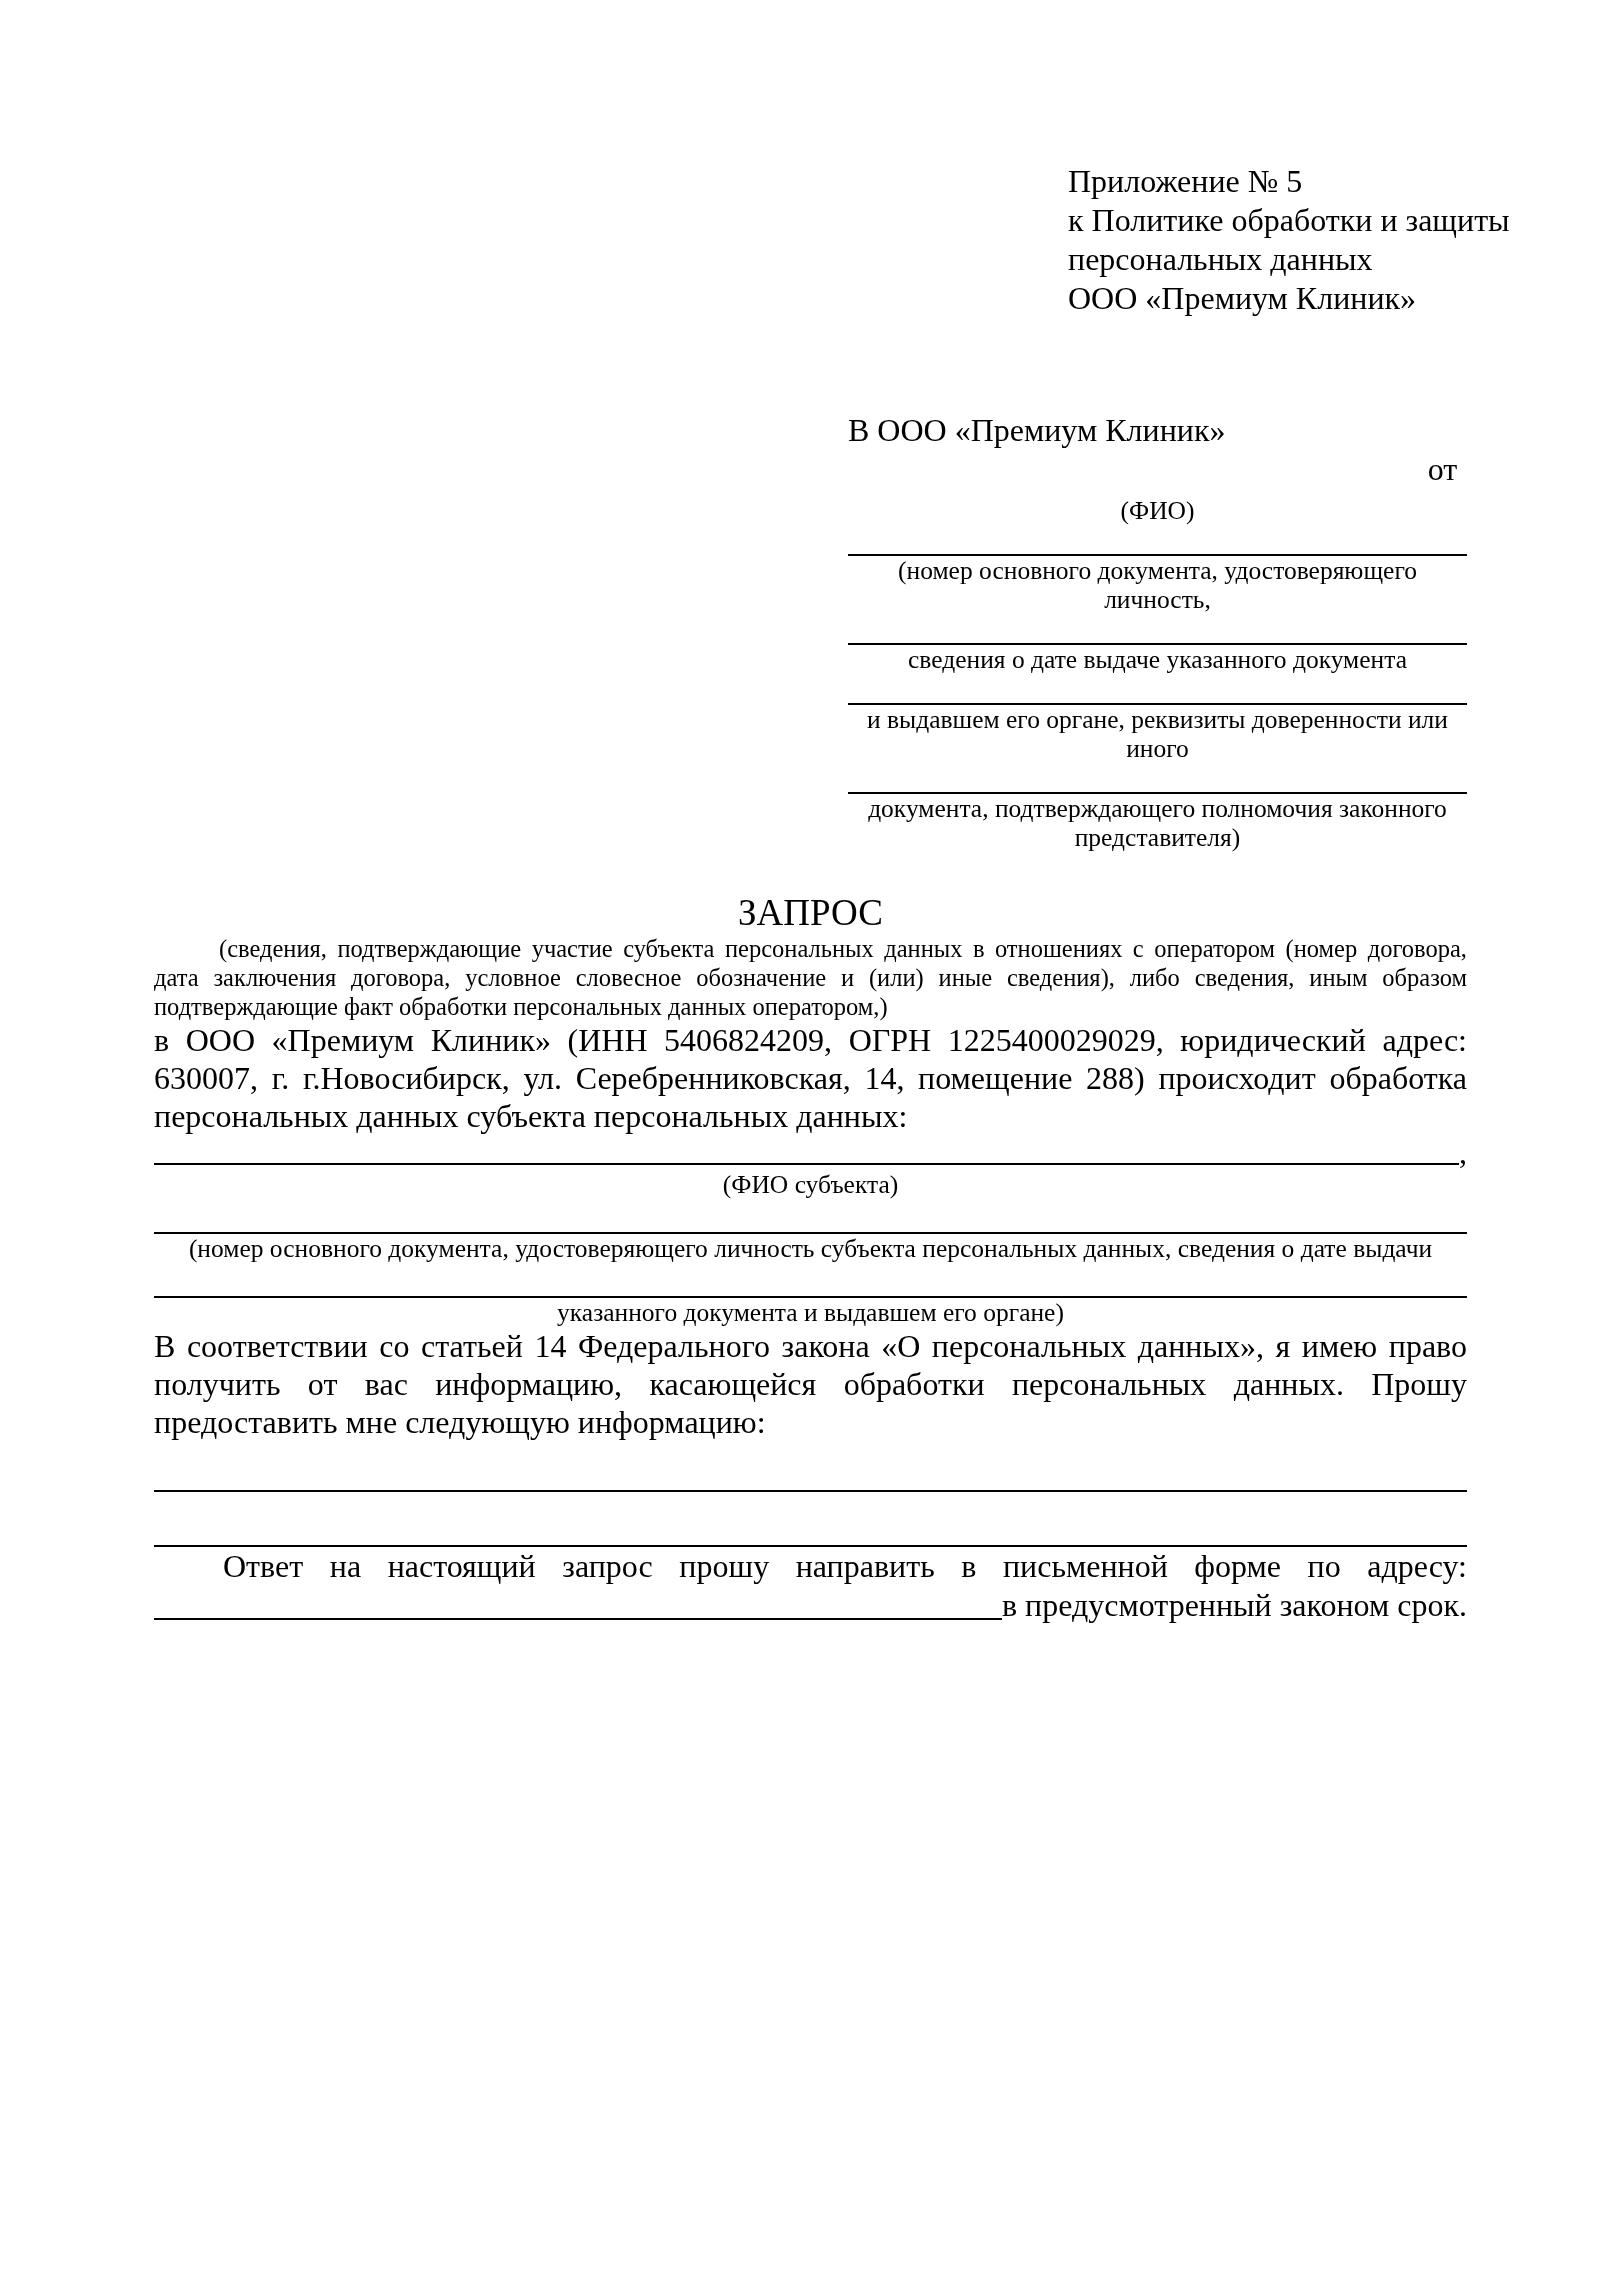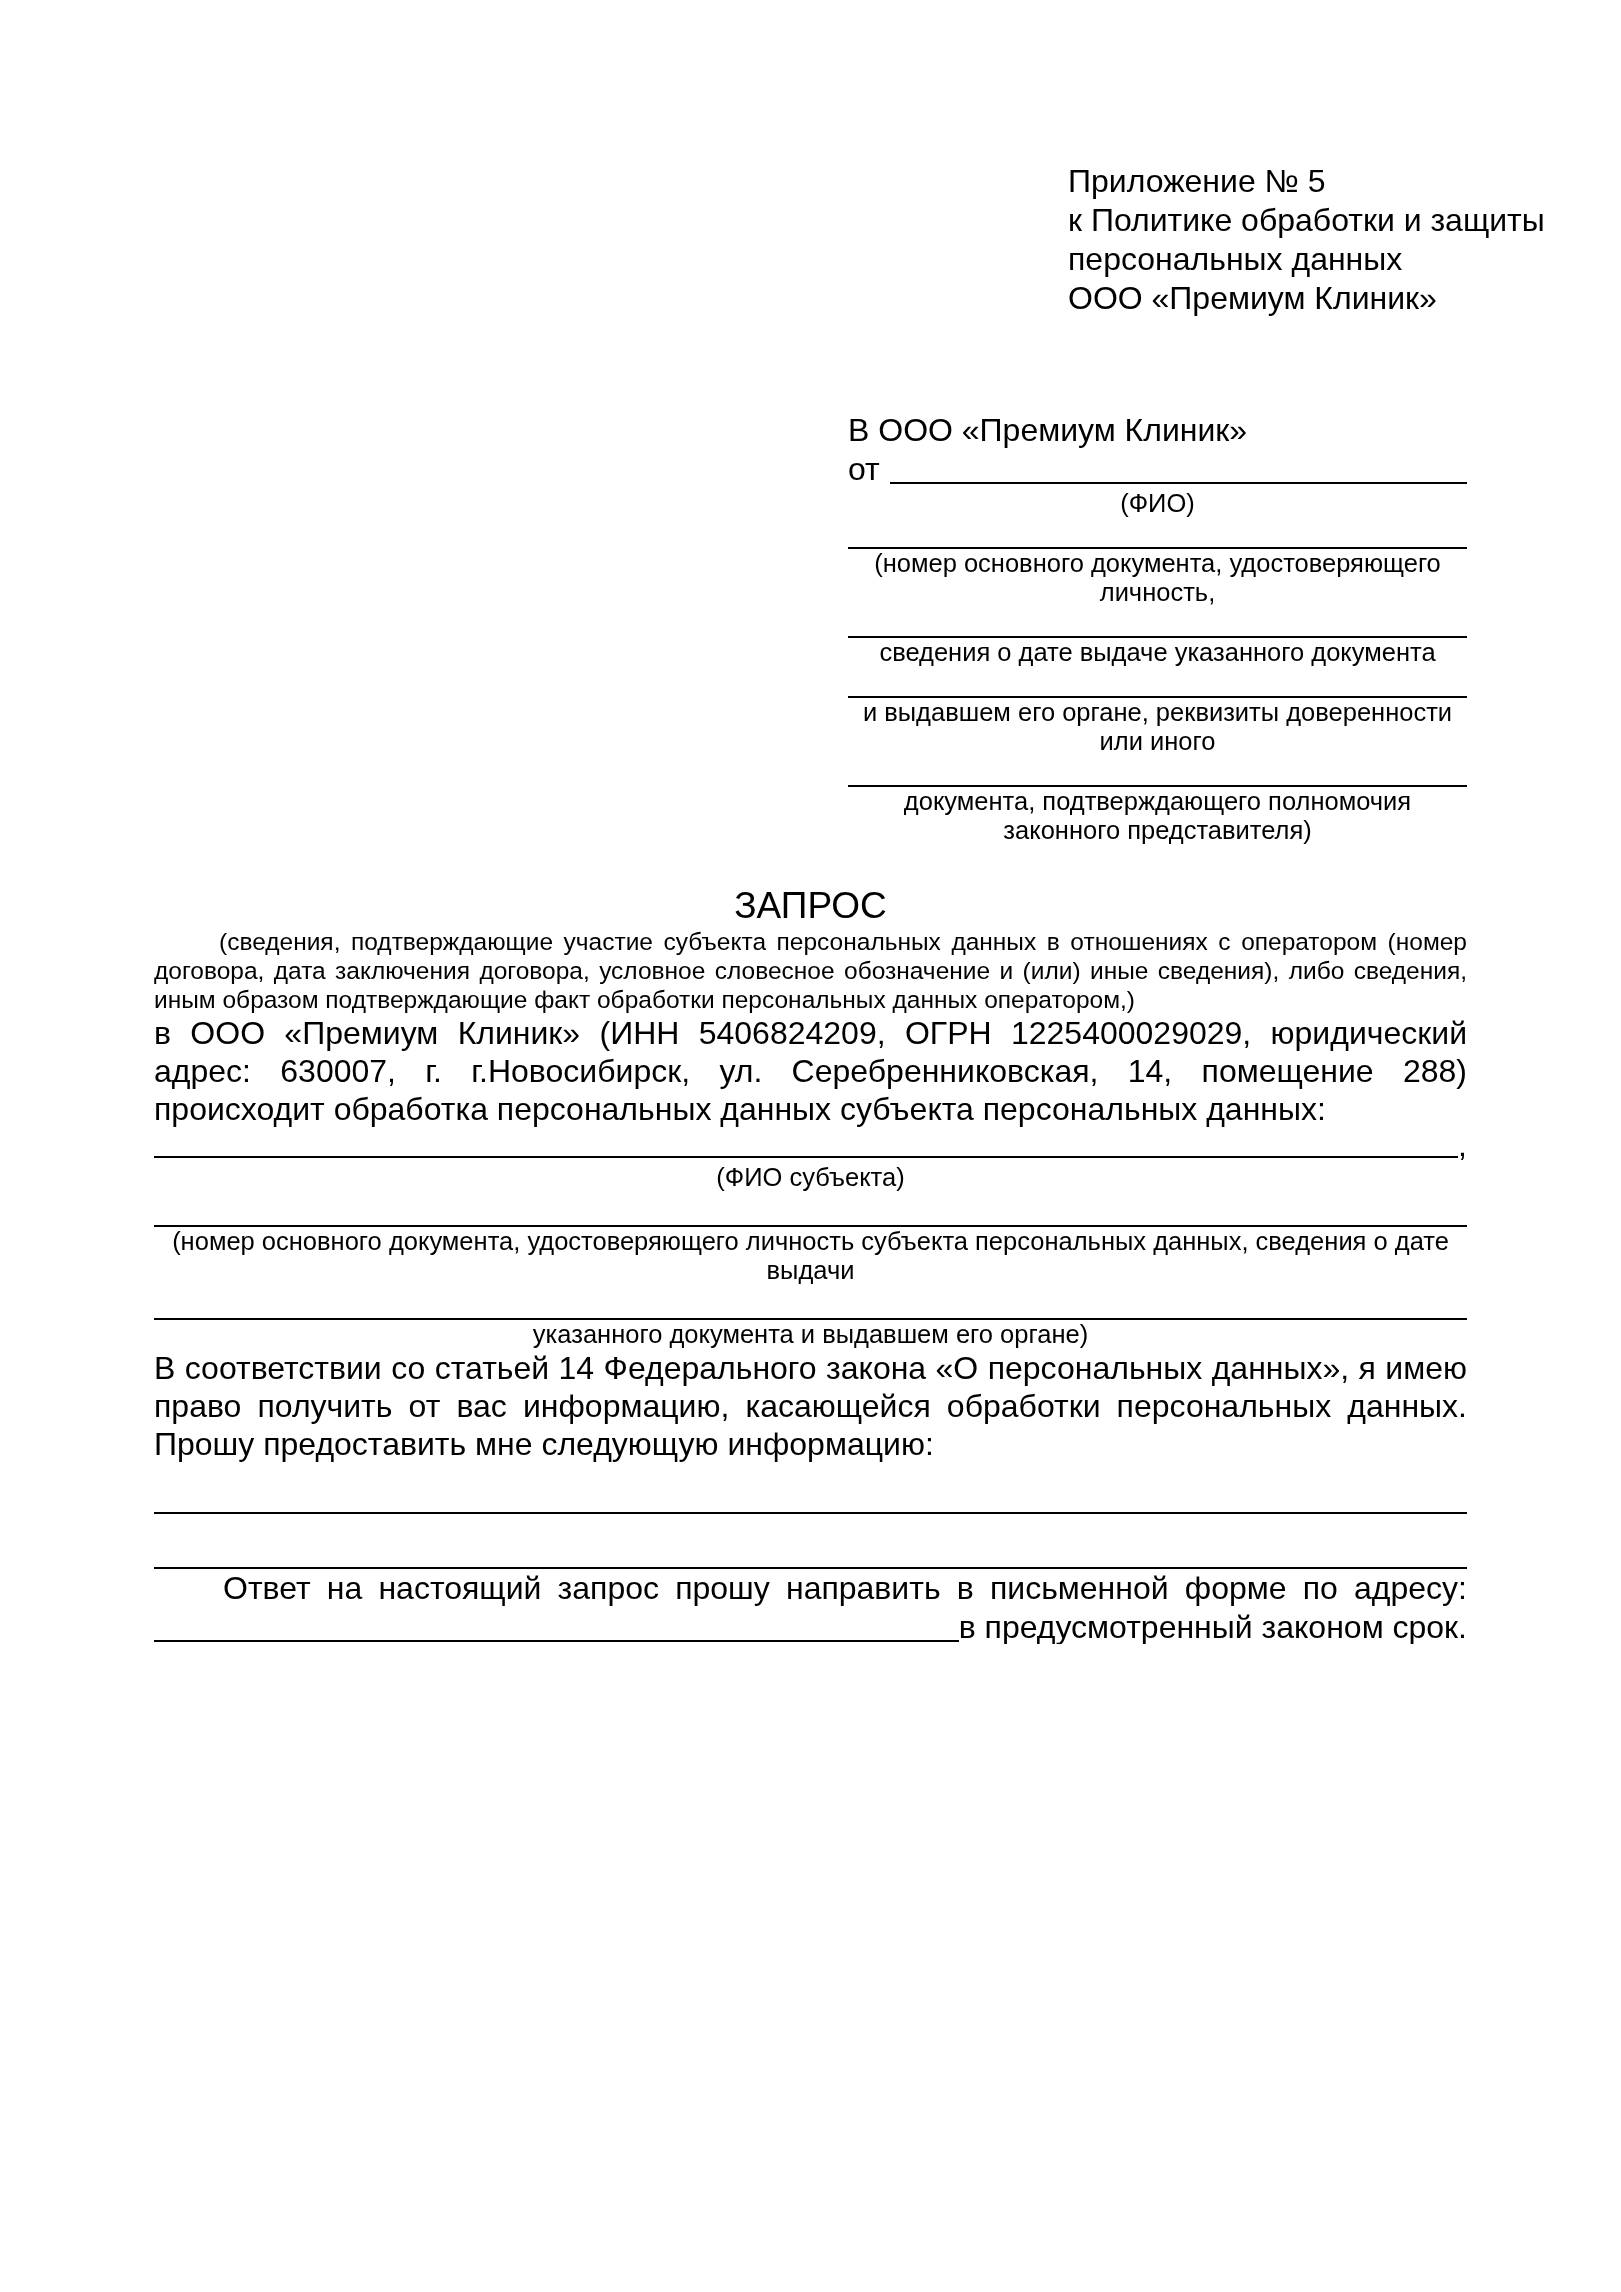--- a/index.html
+++ b/index.html
@@ -2,21 +2,21 @@
 <html lang="ru"><head>
 <meta charset="utf-8">
 <style>
   html, body { margin: 0; padding: 0; background: #ffffff; }
   .page {
     position: relative;
     width: 1621px;
     height: 1644px;
     background: #ffffff;
     color: #000000;
-    font-family: Liberation Sans, sans-serif;
+    font-family: Liberation Serif, serif;
     overflow: hidden;
   }
   .content { position: absolute; left: 154px; top: 0; width: 1313px; }
 
   .appendix {
     margin-top: 162px;
     margin-left: 914px;
     font-size: 32px;
     line-height: 39px;
     white-space: nowrap;
@@ -31,21 +31,21 @@
   }
 
   .addressee {
     margin-top: 93px;
     margin-left: 694px;
     width: 619px;
     font-size: 32px;
     line-height: 39px;
   }
 
-  .fill-row { display: flex; align-items: flex-end; }
+  .fill-row { display: flex; align-items: flex-end; flex-direction: column; }
   .fill-row .label { white-space: nowrap; padding-right: 9.8px; }
   .rule-flex { flex: 1 1 auto; height: 0; border-bottom: 2.9px solid #000; margin-bottom: 4.9px; }
 
   .caption { font-size: 25.5px; line-height: 29px; }
   .center { text-align: center; }
 
   .adr-rule { height: 29px; border-bottom: 2.9px solid #000; }
   .rule-mid { height: 33px; border-bottom: 2.9px solid #000; }
 
   .zapros { margin-top: 39px; text-align: center; font-size: 37px; line-height: 43px; }

